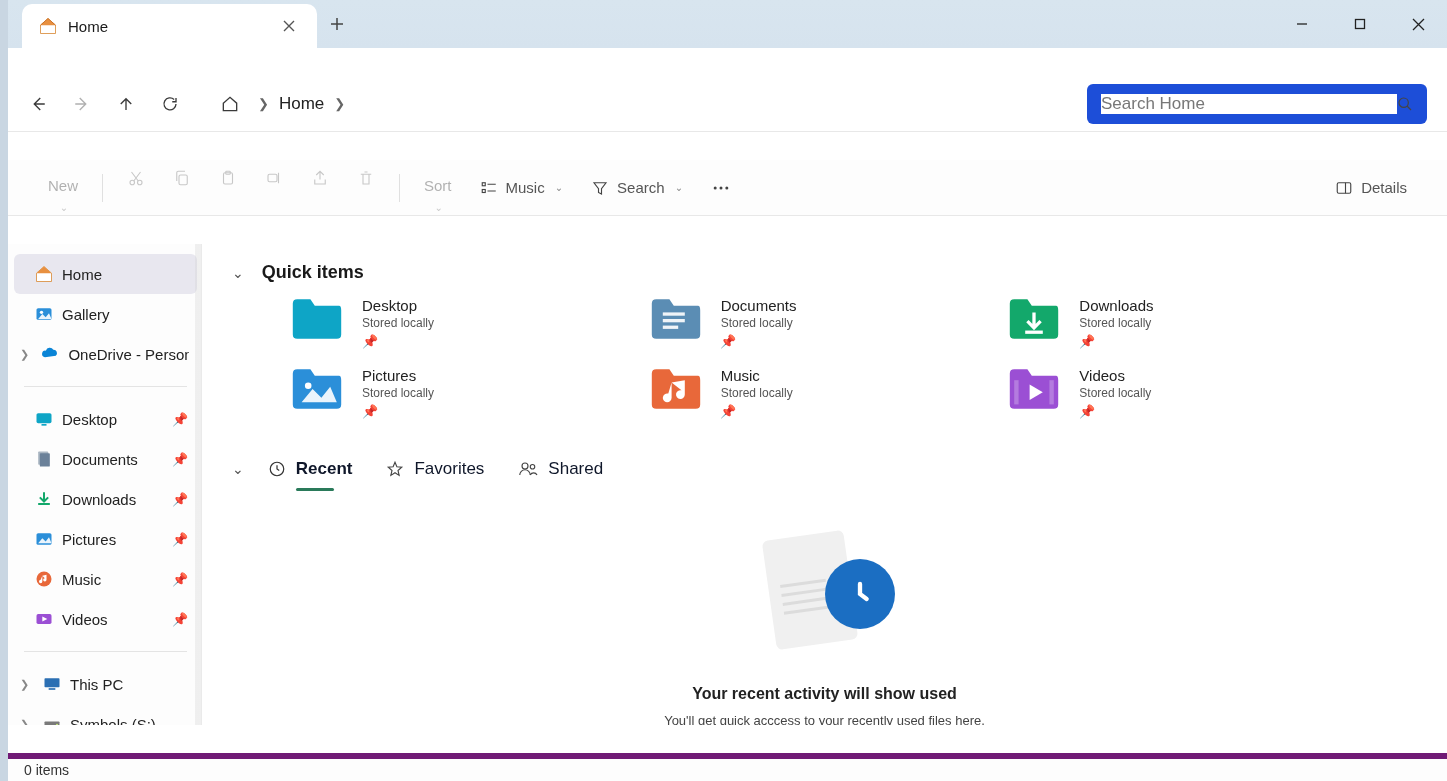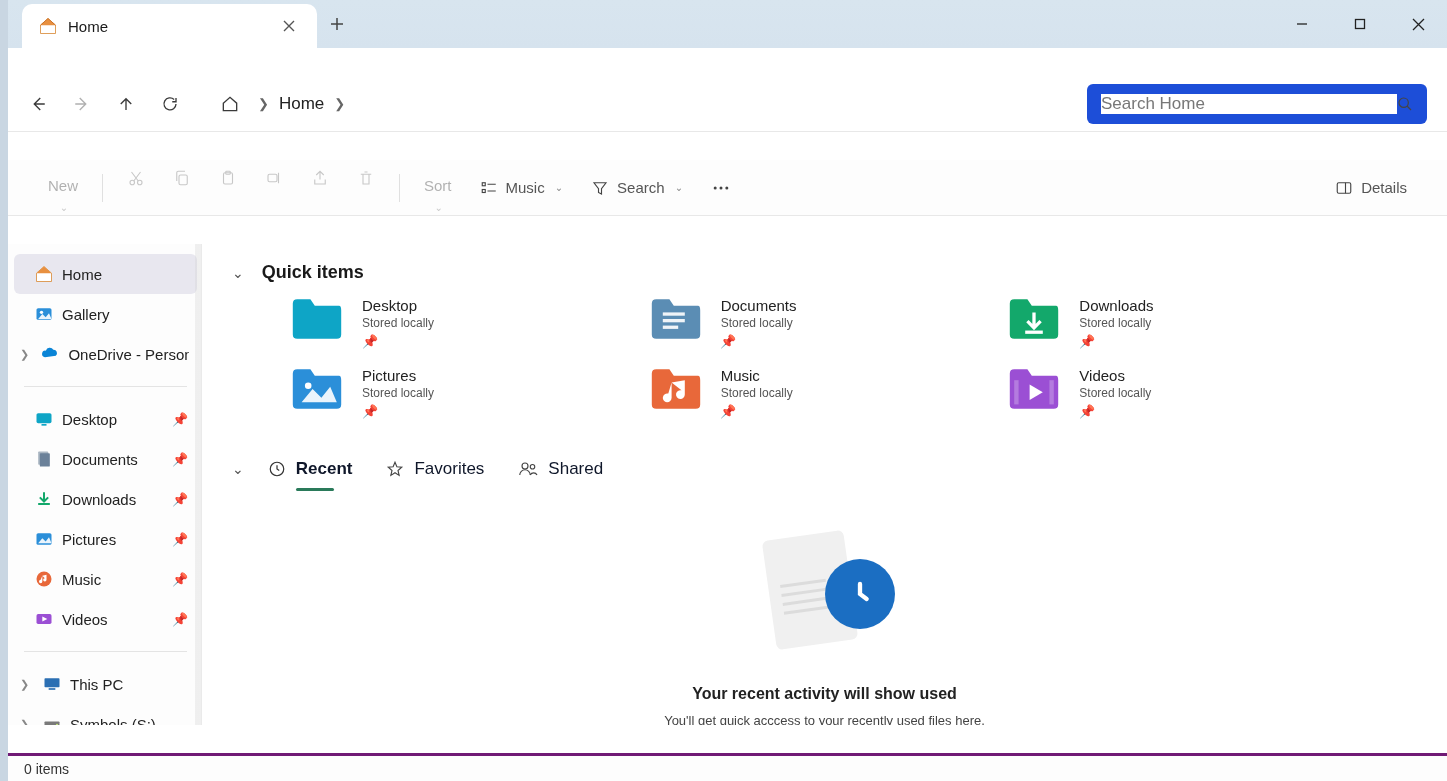--- a/index.html
+++ b/index.html
@@ -69,21 +69,21 @@
 
 .empty { display: flex; flex-direction: column; align-items: center; margin-top: 40px; gap: 10px; }
 .empty-art { width: 160px; height: 140px; position: relative; }
 .empty-doc { position: absolute; left: 24px; top: 10px; width: 82px; height: 110px; background: #f0f0f0; border-radius: 6px; transform: rotate(-8deg); }
 .empty-doc::before { content: ""; position: absolute; left: 12px; top: 46px; width: 46px; height: 3px; background: #dcdcdc; box-shadow: 0 9px 0 #dcdcdc, 0 18px 0 #dcdcdc, 0 27px 0 #dcdcdc; }
 .empty-clock { position: absolute; right: 10px; top: 34px; width: 70px; height: 70px; border-radius: 50%; background: #1b6ec2; display: flex; align-items: center; justify-content: center; }
 .empty-title { font-size: 16px; font-weight: 600; color: #222; margin-top: 10px; }
 .empty-sub { font-size: 13px; color: #444; }
 
 
-.status { height: 28px; display: flex; align-items: center; padding: 0 16px; font-size: 14px; color: #333; background: #fdfdfd; border-top: 3px solid #701a75; }
+.status { height: 28px; display: flex; align-items: center; padding: 0 16px; font-size: 14px; color: #333; background: #fdfdfd; border-top: 6px solid #701a75; }
 
 svg { display: block; }
 </style>
 </head>
 <body>
 
 <div class="window">
 
   <div class="titlebar">
     <div class="tab">

